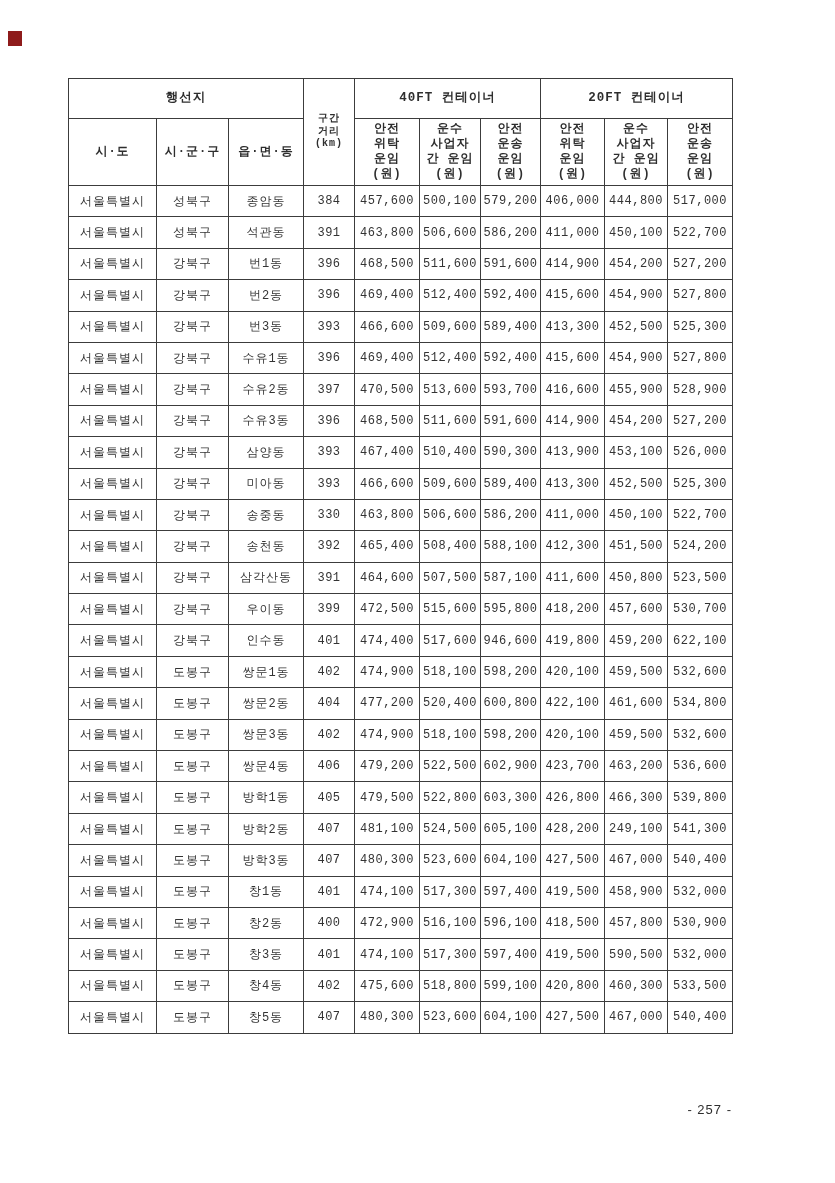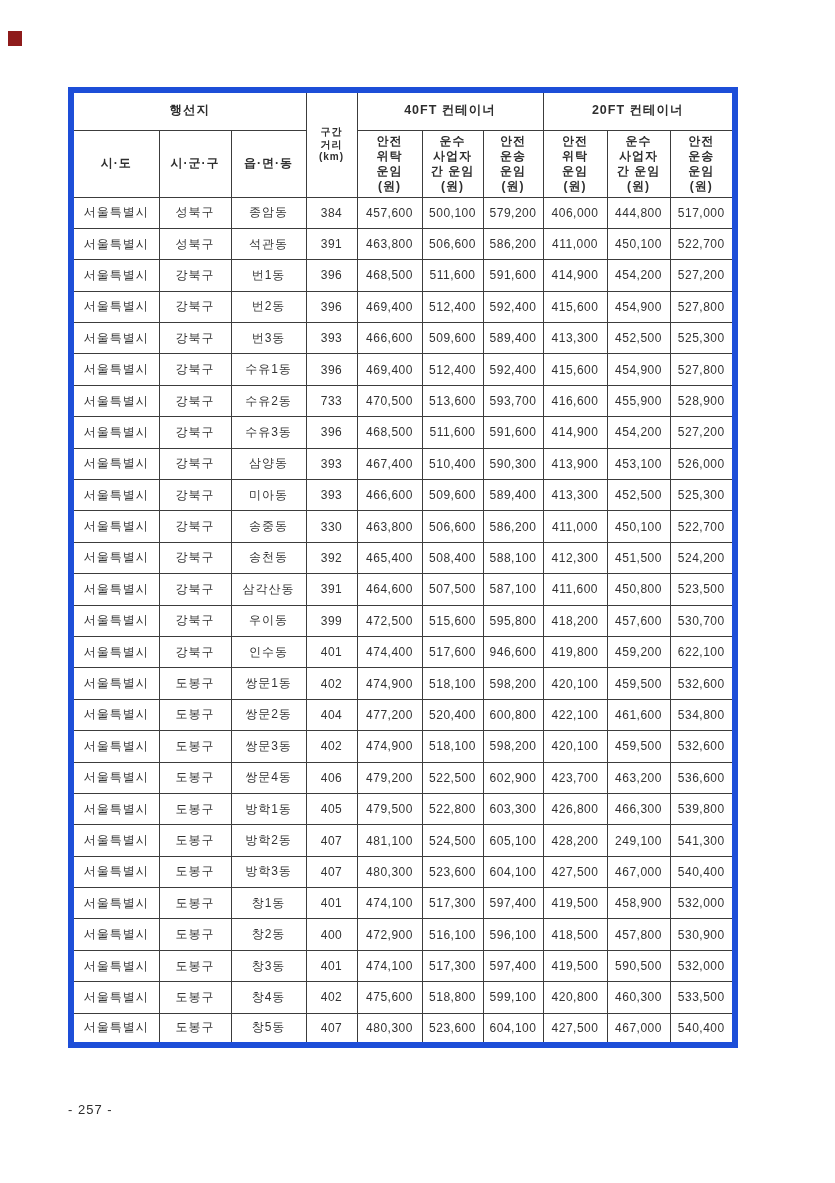--- a/index.html
+++ b/index.html
@@ -16,25 +16,26 @@
     position: absolute;
     left: 8px;
     top: 31px;
     width: 14px;
     height: 15px;
     background: #8e1b1b;
   }
   table.rates {
     position: absolute;
     left: 68px;
-    top: 87px;
+    top: 78px;
     width: 664px;
     border-collapse: collapse;
     table-layout: fixed;
-    border: 6px solid #1d4ed8;
+    border: 1px solid #1d4ed8;
+    font-family: Liberation Mono, monospace;
   }
   table.rates th, table.rates td {
     border: 1px solid #3c3c3c;
     text-align: center;
     vertical-align: middle;
     padding: 0 2px;
     overflow: hidden;
   }
   table.rates th {
     font-weight: bold;
@@ -50,21 +51,21 @@
     font-size: 12px;
     letter-spacing: 0.5px;
     color: #333333;
   }
   tbody td.name-cell { letter-spacing: 1px; }
   .page-number {
     position: absolute;
     left: 68px;
     top: 1102px;
     width: 664px;
-    text-align: left;
+    text-align: right;
     font-size: 13px;
     letter-spacing: 1px;
     color: #2e2e2e;
   }
 </style>
 </head>
 <body>
 
 <div class="page">
 
@@ -192,21 +193,21 @@
           <td>512,400</td>
           <td>592,400</td>
           <td>415,600</td>
           <td>454,900</td>
           <td>527,800</td>
         </tr>
         <tr>
           <td class="name-cell">서울특별시</td>
           <td class="name-cell">강북구</td>
           <td class="name-cell">수유2동</td>
-          <td>733</td>
+          <td>397</td>
           <td>470,500</td>
           <td>513,600</td>
           <td>593,700</td>
           <td>416,600</td>
           <td>455,900</td>
           <td>528,900</td>
         </tr>
         <tr>
           <td class="name-cell">서울특별시</td>
           <td class="name-cell">강북구</td>

